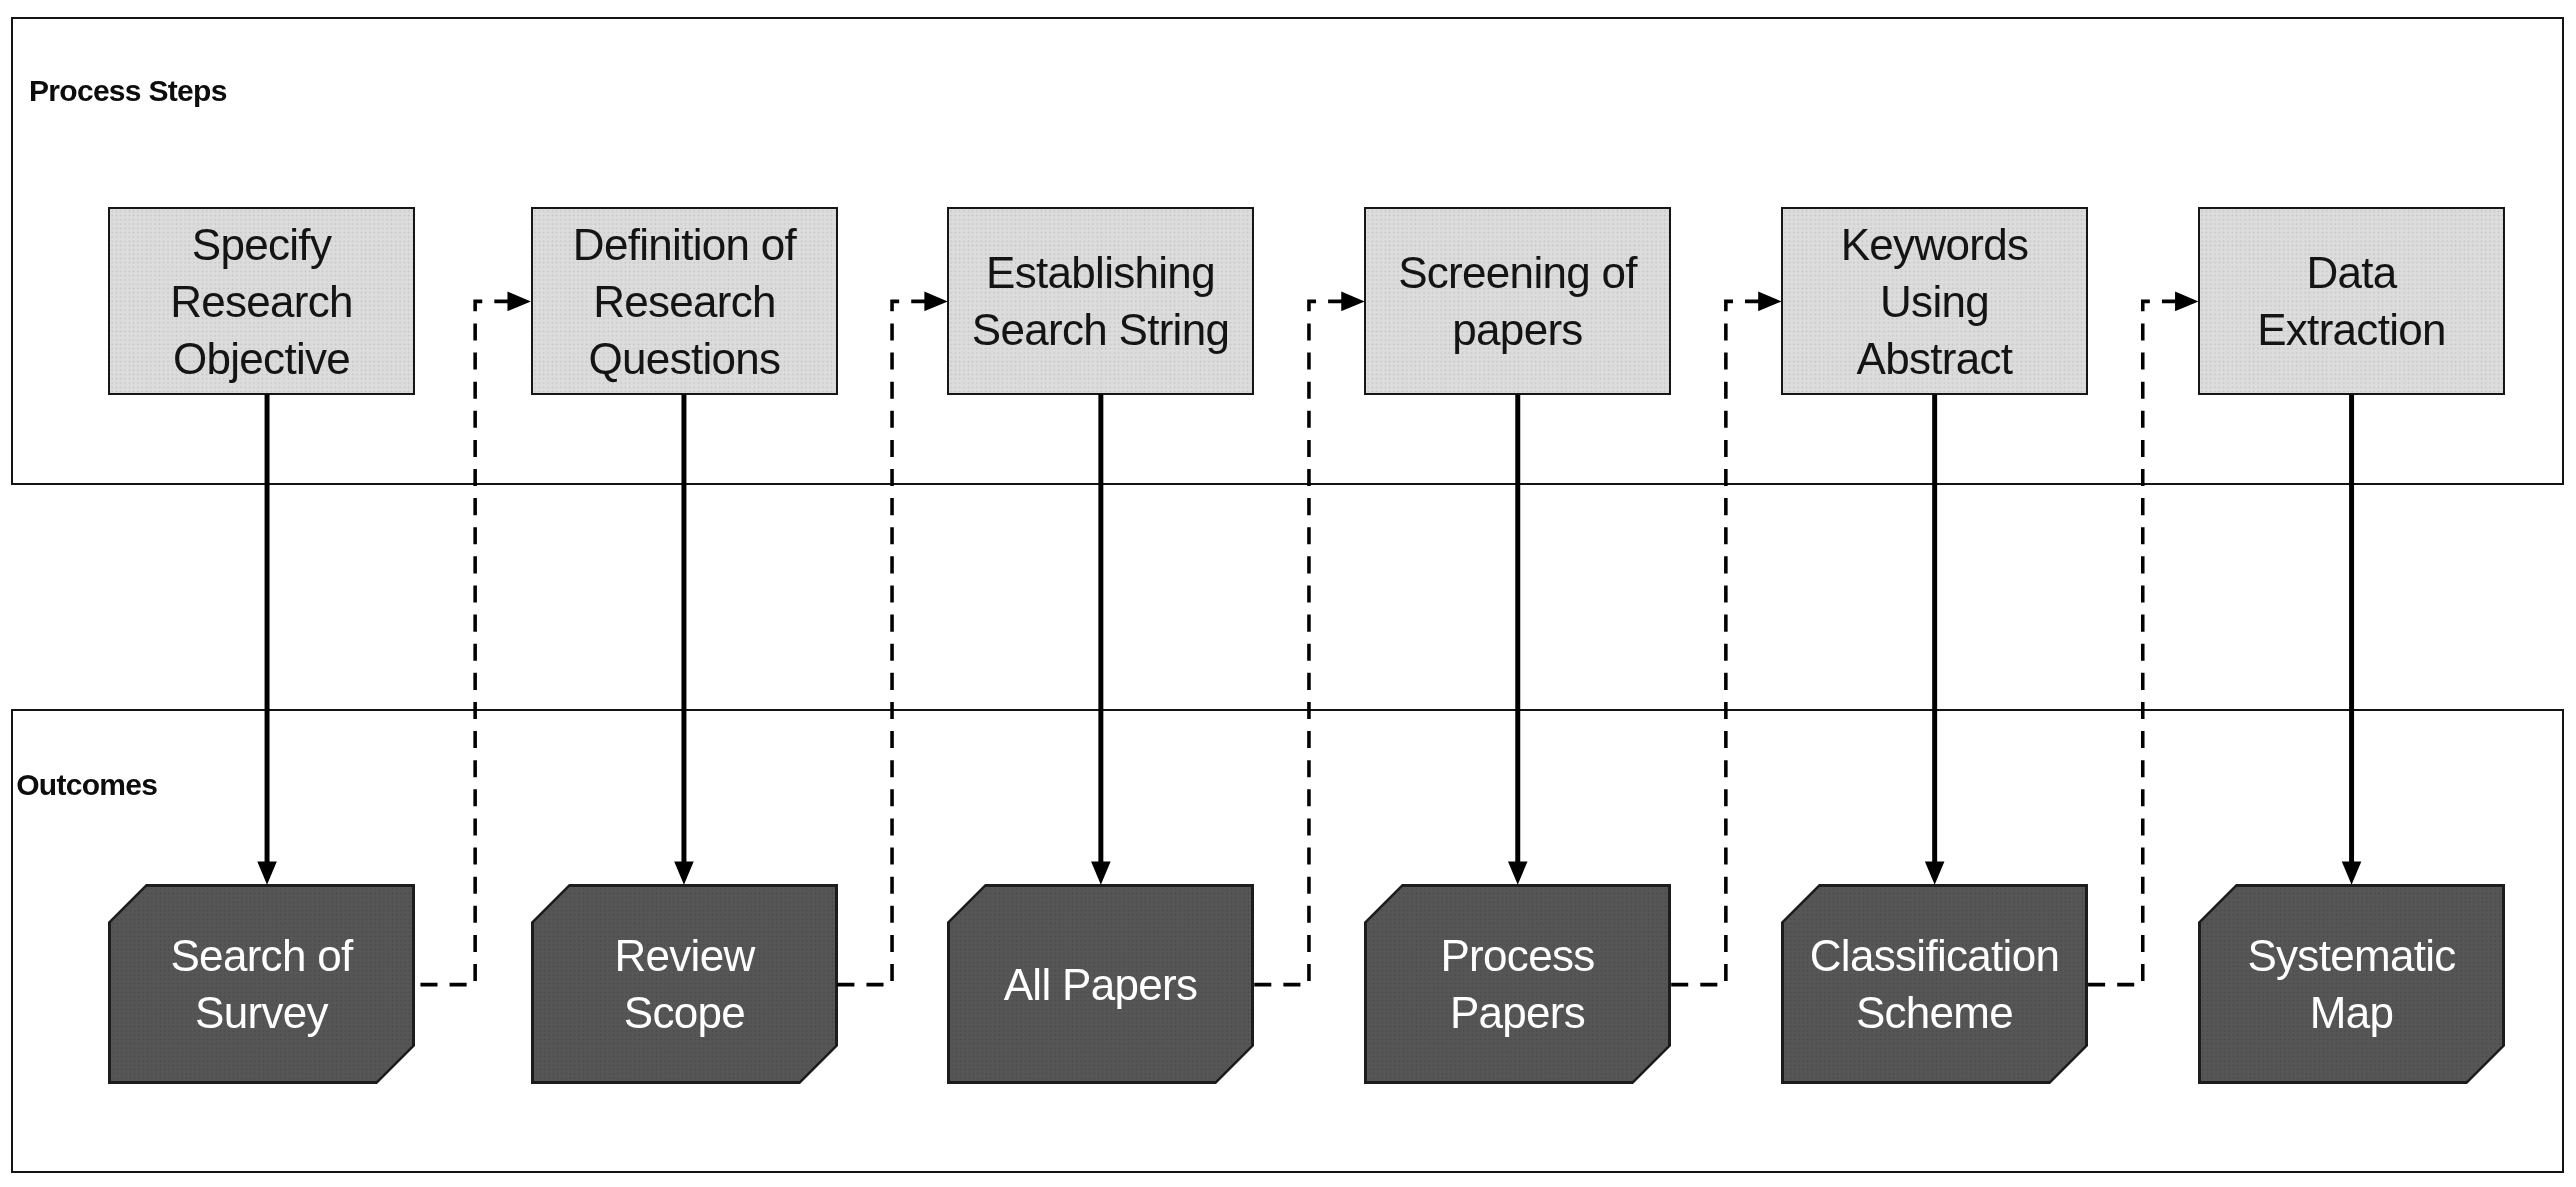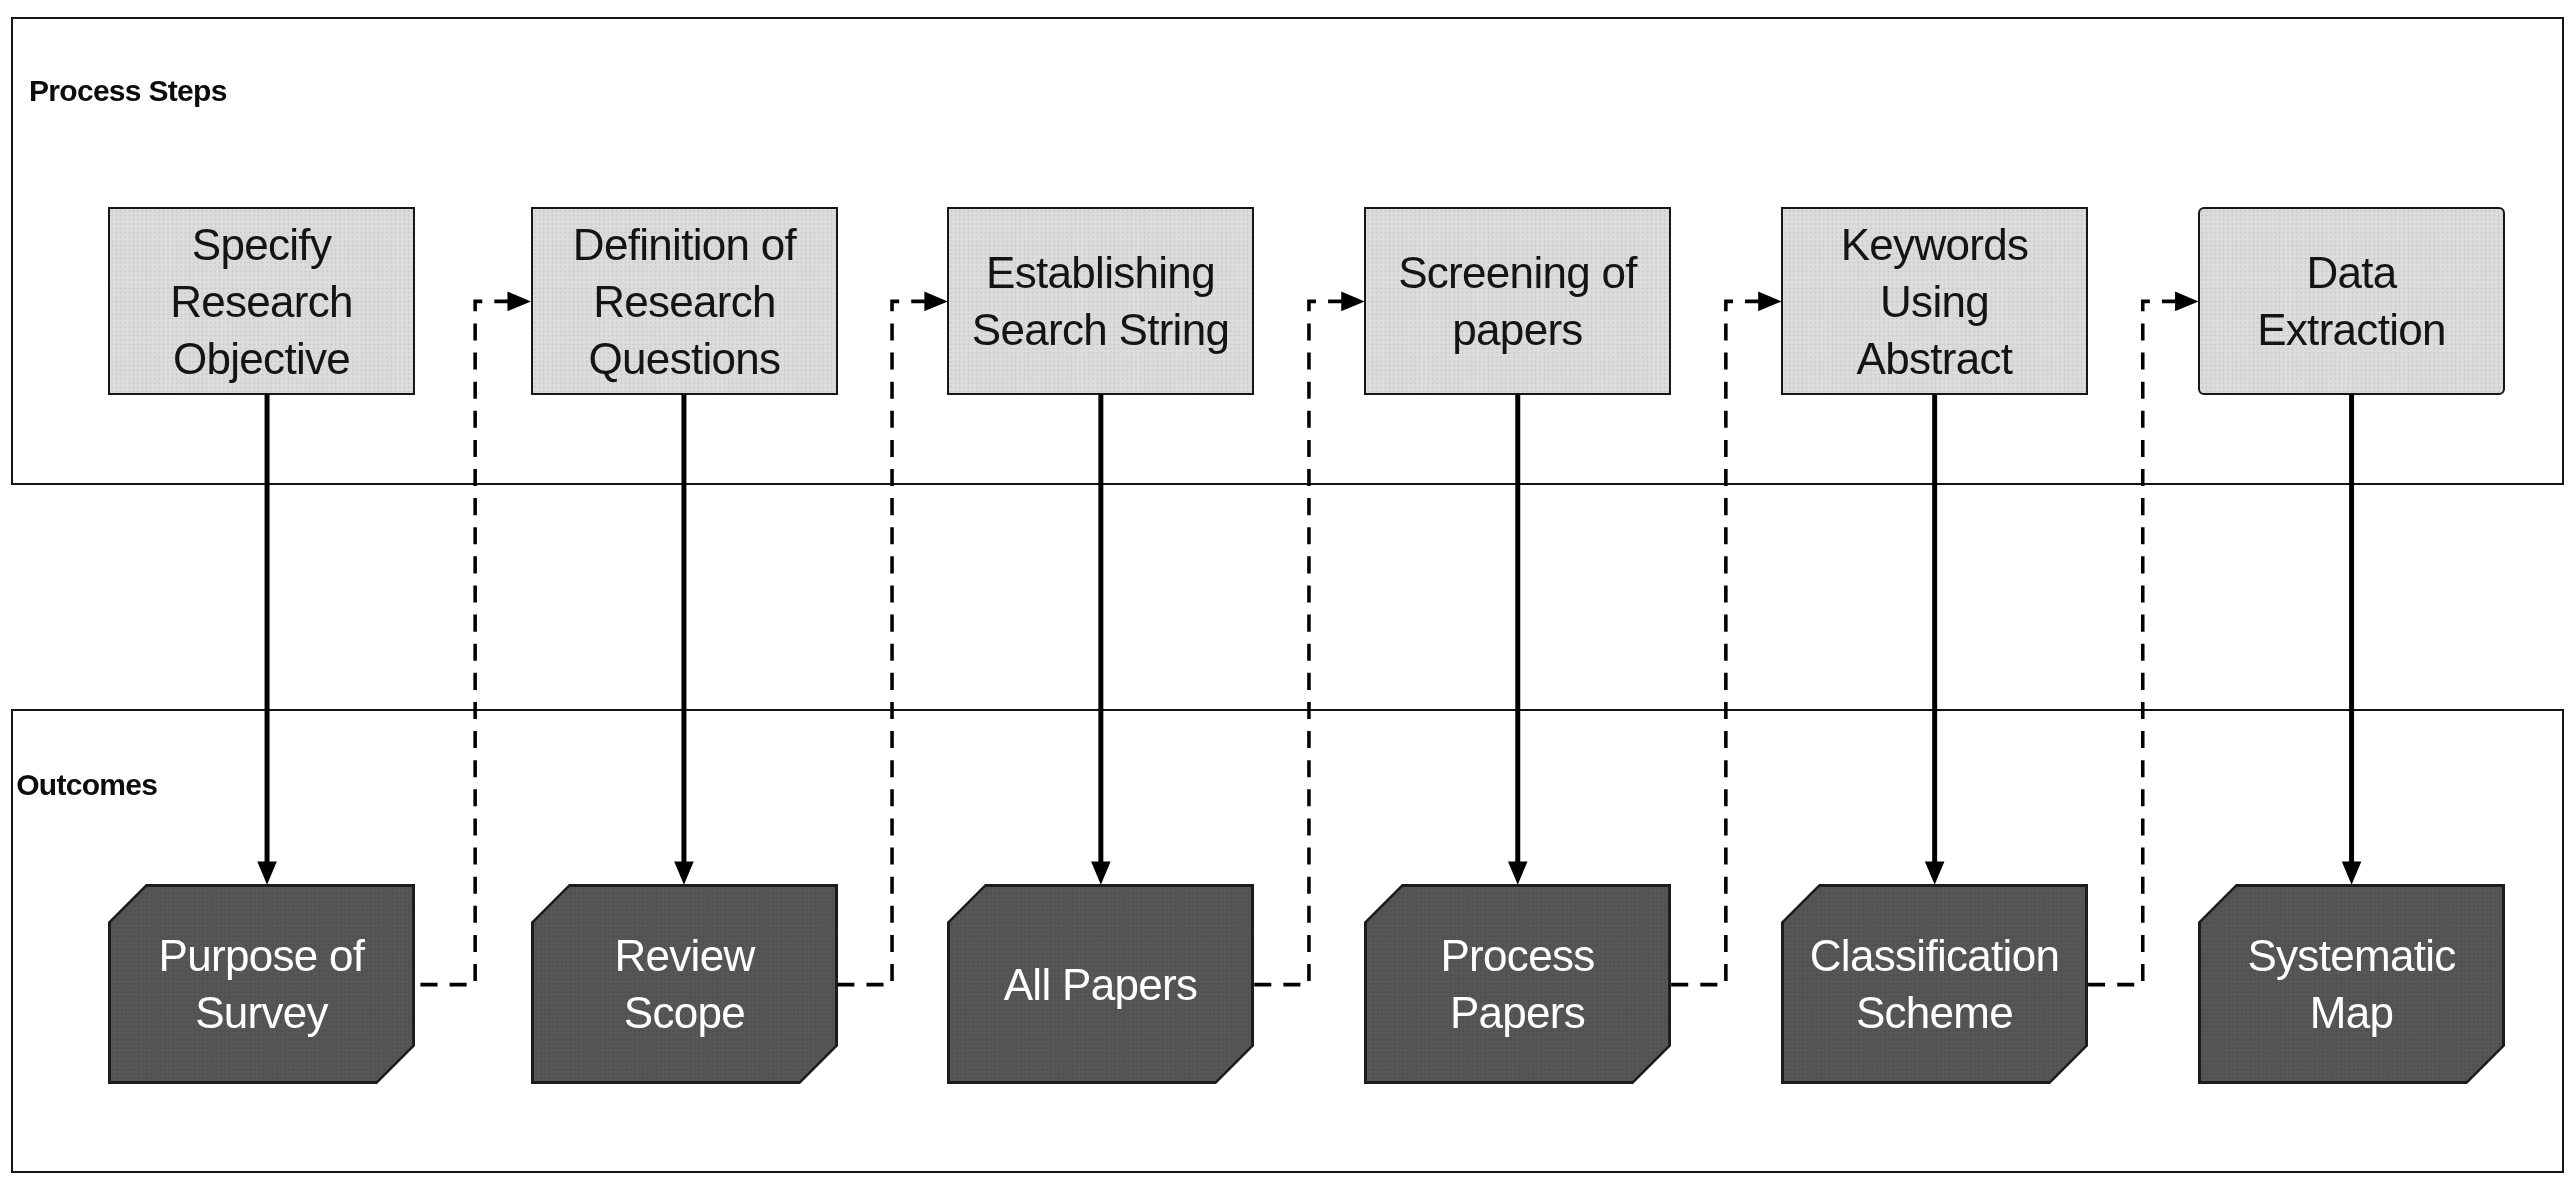--- a/index.html
+++ b/index.html
@@ -39,21 +39,21 @@
   }
   .title-process  { left: 15.6px; top: 55px;  }
   .title-outcomes { left: 2.8px;  top: 57px;  }
 
   
   .c0 { left: 108px;  }
   .c1 { left: 531px;  }
   .c2 { left: 947px; }
   .c3 { left: 1364px; }
   .c4 { left: 1781px; }
-  .c5 { left: 2198px; border-radius: 6px; }
+  .c5 { left: 2198px; }
 
   
   .step {
     position: absolute;
     top: 207px;
     width: 307px;
     height: 188px;
     box-sizing: border-box;
     border: 2.8px solid var(--step_border, #161616);
     background-color: var(--step_fill, #dcdcdc);
@@ -162,21 +162,21 @@
 Abstract</span>
   </div>
   <div class="step c5">
     <span class="step-label">Data
 Extraction</span>
   </div>
 
   <div class="outcome c0">
     <div class="outcome-border"></div>
     <div class="outcome-fill"></div>
-    <span class="outcome-label">Purpose of
+    <span class="outcome-label">Search of
 Survey</span>
   </div>
   <div class="outcome c1">
     <div class="outcome-border"></div>
     <div class="outcome-fill"></div>
     <span class="outcome-label">Review
 Scope</span>
   </div>
   <div class="outcome c2">
     <div class="outcome-border"></div>

